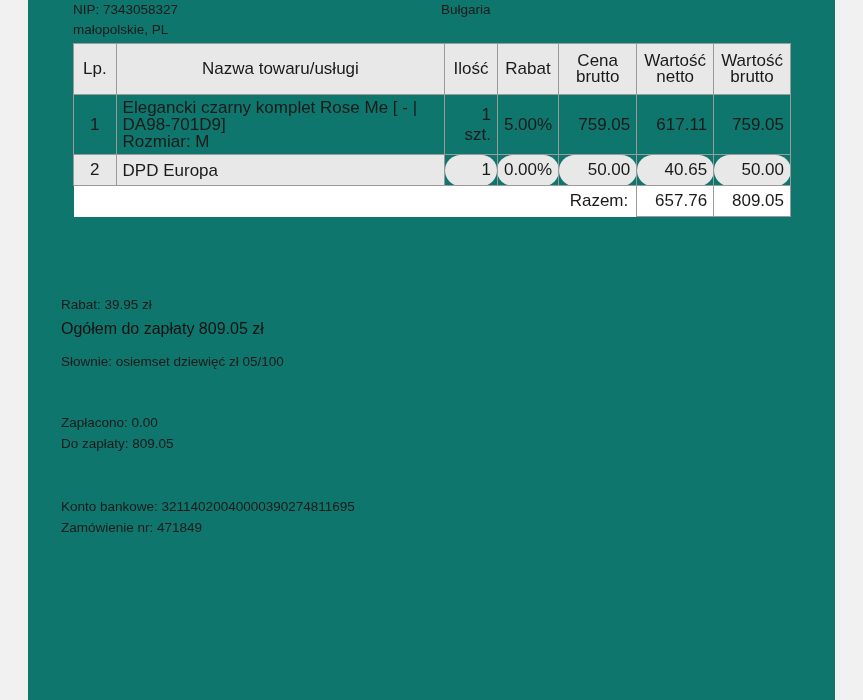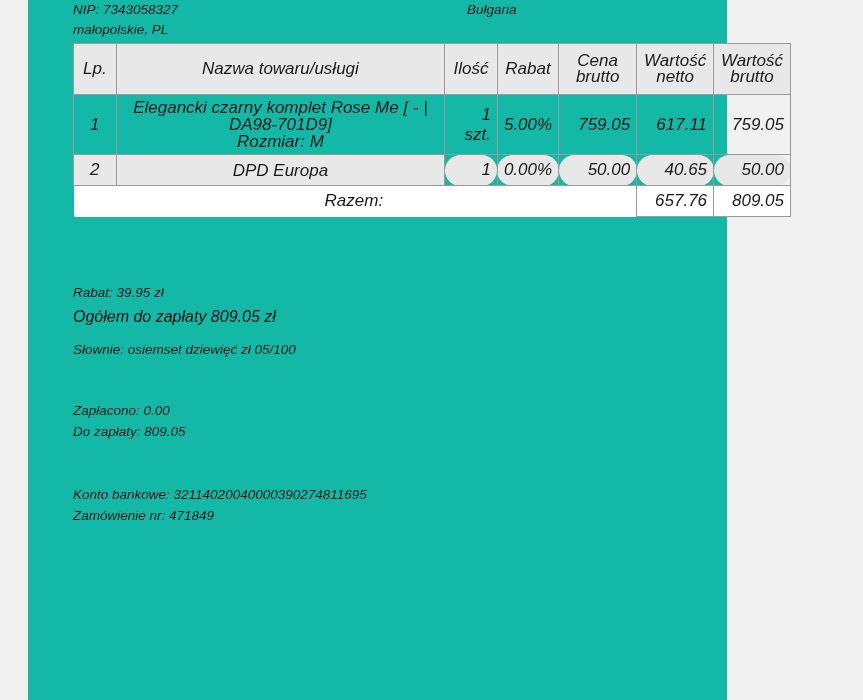--- a/index.html
+++ b/index.html
@@ -10,24 +10,23 @@
   body {
     width: 863px;
     height: 700px;
     font-family: "Liberation Sans", sans-serif;
     overflow: hidden;
   }
   .page {
     position: absolute;
     left: 28px;
     top: 0;
-    width: 699px;
+    width: 807px;
     height: 700px;
-    background: #14b8a6;
-    font-style: italic;
+    background: #0f766e;
   }
   .content {
     position: absolute;
     left: 45px;
     top: 0;
     width: 718px;
   }
 
   
   .hdr-row {
@@ -40,21 +39,20 @@
     position: absolute;
     left: 0;
     top: 0;
     line-height: 20px;
   }
   .hdr-right {
     position: absolute;
     left: 368px;
     top: 0;
     line-height: 20px;
-    margin-left: 26px;
   }
 
   
   table.items {
     border-collapse: collapse;
     width: 718px;
     font-size: 17px;
     color: #1a1a1a;
     margin-top: 3px;
   }
@@ -72,41 +70,41 @@
   }
   .c-lp { width: 30px; text-align: center; }
   .c-name { width: 330px; }
   .c-qty { width: 40px; text-align: center; }
   .c-rab { width: 48px; text-align: center; }
   .c-cena { width: 66px; text-align: center; }
   .c-wn { width: 64px; text-align: center; }
   .c-wb { width: 64px; text-align: center; }
 
   tbody td.lp { text-align: center; }
-  tbody td.name { text-align: center; line-height: 17px; }
+  tbody td.name { text-align: left; line-height: 17px; }
   tbody td.num { text-align: right; border-radius: 22px; }
   tbody tr.alt td { background: #e8e8e8; }
   tbody tr td { height: 22px; }
   tbody tr.row1 td { height: 40px; }
 
   tr.sum td {
     border: none;
     background: #ffffff;
   }
   tr.sum td.label {
-    text-align: center;
+    text-align: right;
     padding-right: 8px;
   }
   tr.sum td.boxed {
     border: 1px solid #9a9a9a;
     text-align: right;
   }
 
   
-  .block { position: absolute; left: 45px; font-size: 13.5px; color: #1a1a1a; }
+  .block { position: absolute; left: 33px; font-size: 13.5px; color: #1a1a1a; margin-top: 12px; }
   .line { line-height: 21px; }
   .big {
     font-size: 16px;
     line-height: 28px;
     color: #111111;
   }
 </style>
 </head>
 <body>
 

